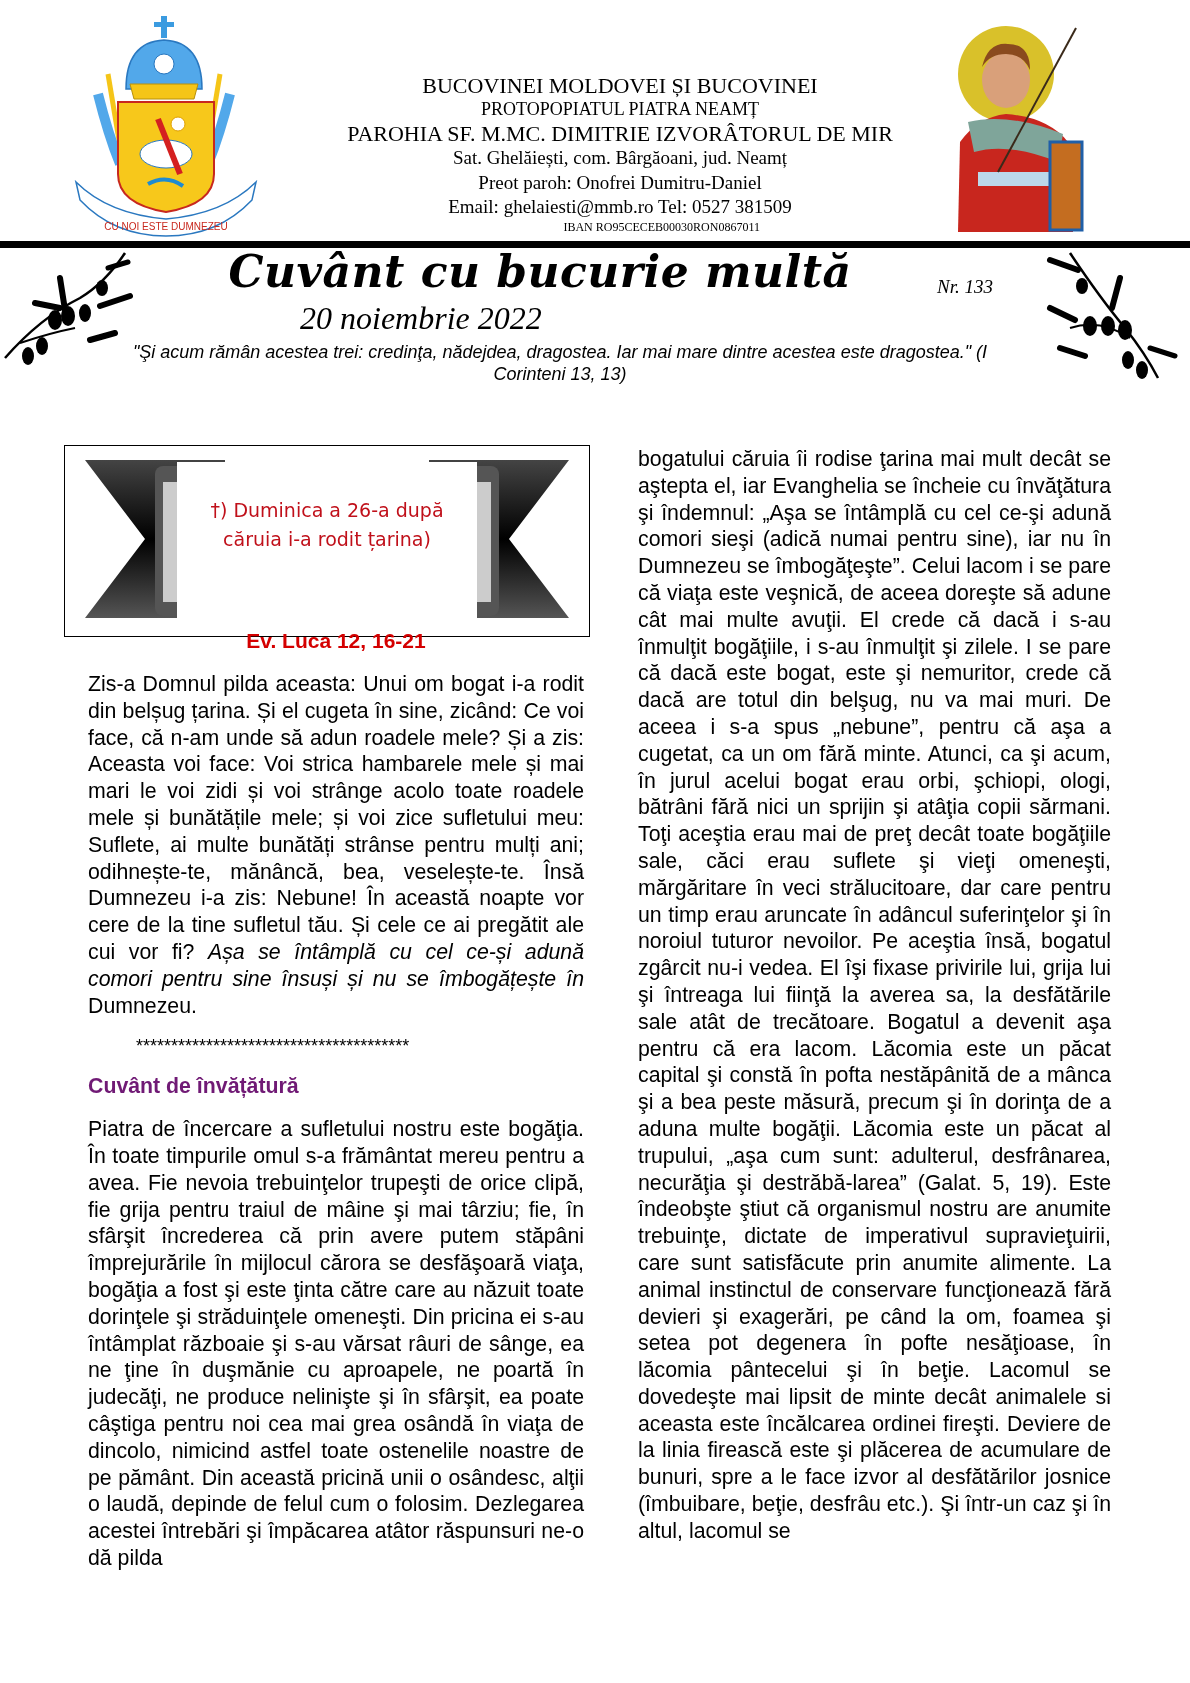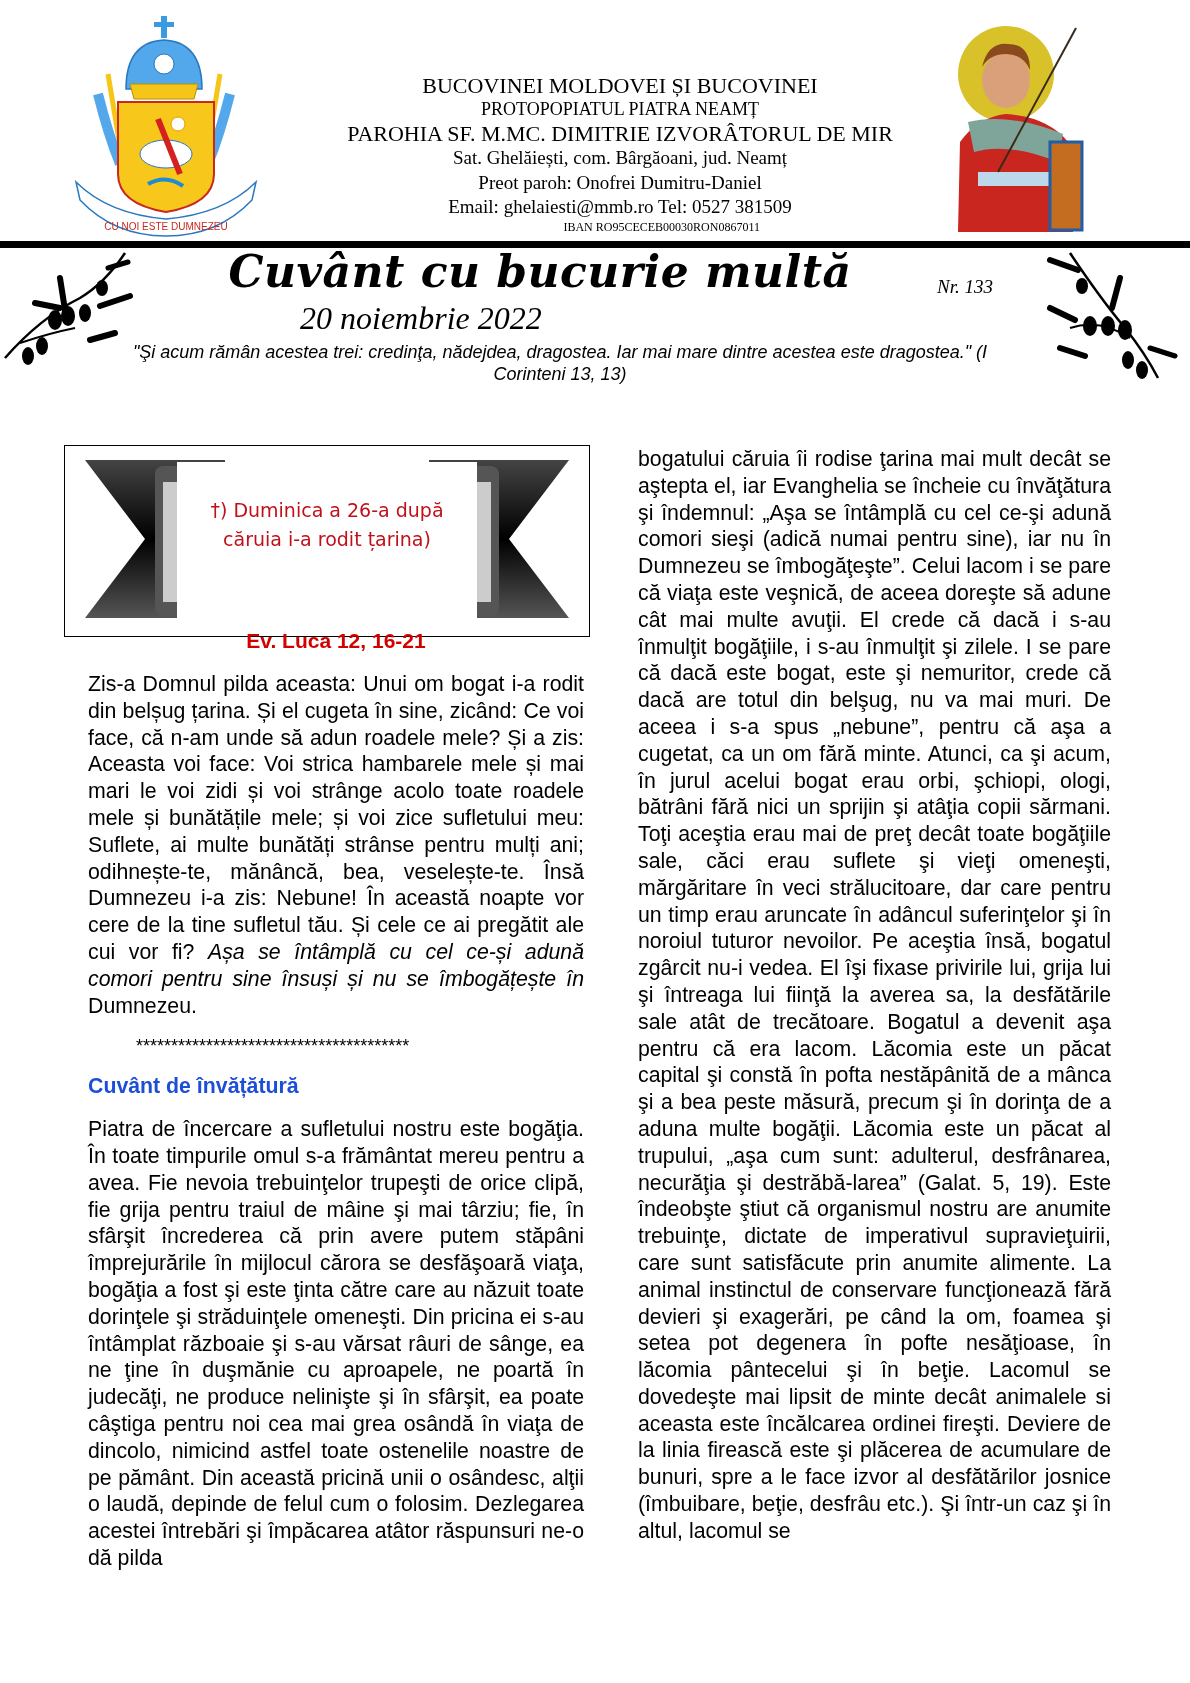--- a/index.html
+++ b/index.html
@@ -18,21 +18,21 @@
   .nr{position:absolute;left:937px;top:276px;font-family:"Liberation Serif",serif;font-style:italic;font-size:19px;}
   .date{position:absolute;left:300px;width:500px;top:300px;text-align:left;font-family:"Liberation Serif",serif;font-style:italic;font-size:32px;}
   .motto{position:absolute;left:120px;width:880px;top:341px;text-align:center;font-family:"Liberation Sans",sans-serif;font-style:italic;font-size:18px;line-height:22px;}
   .col{position:absolute;font-family:"Liberation Sans",sans-serif;font-size:21.3px;line-height:26.8px;text-align:justify;}
   .col p{margin:16px;}
   #leftcol{left:72px;width:528px;top:655px;}
   #rightcol{left:622px;width:505px;top:430px;}
   .banner{position:absolute;left:64px;top:436px;width:524px;height:190px;border:1.5px solid #000;margin-top:9px;}
   .gospel-ref{position:absolute;left:72px;width:528px;top:629px;text-align:center;font-family:"Liberation Sans",sans-serif;font-weight:bold;font-size:21px;color:#d40000;}
   .stars{text-align:left;padding-left:48px;letter-spacing:0px;font-size:18px;line-height:22px;}
-  .section-title{color:#1d4ed8;font-weight:bold;text-align:left;}
+  .section-title{color:#701a75;font-weight:bold;text-align:left;}
   .it{font-style:italic;}
 </style>
 </head>
 <body>
 
 <div class="abs" style="left:68px;top:14px;width:196px;height:225px;">
   <svg width="196" height="225" viewBox="0 0 196 225">
 
     <rect x="93" y="2" width="6" height="22" fill="#3b9be0"></rect>
     <rect x="86" y="8" width="20" height="5" fill="#3b9be0"></rect>

